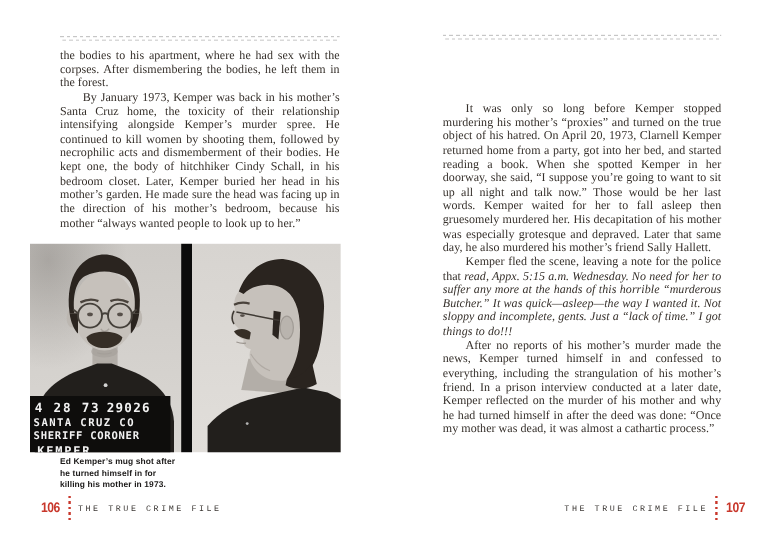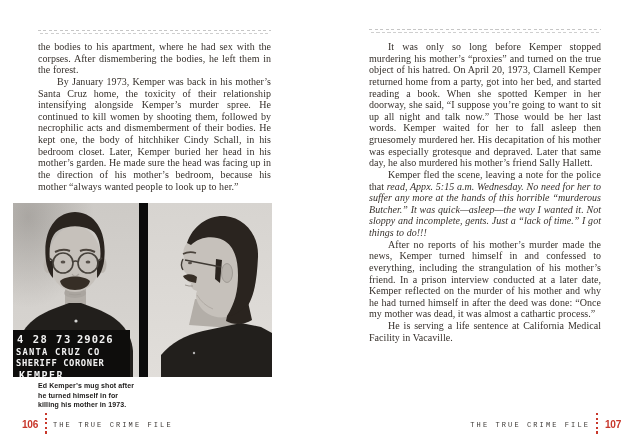--- a/index.html
+++ b/index.html
@@ -1,42 +1,42 @@
 <!DOCTYPE html>
 <html><head>
 <meta charset="utf-8">
 <style>
   html,body{margin:0;padding:0;}
   body{
     width:640px;height:448px;background:#ffffff;overflow:hidden;position:relative;
     font-family:"Liberation Serif", serif;
   }
   .page{position:absolute;top:0;width:320px;height:448px;}
-  #page-left{left:0;text-decoration:underline;}
+  #page-left{left:12px;text-decoration:underline;}
   #page-right{left:320px;}
 
   .top-rule{
     position:absolute;height:4px;
     background-image:
       repeating-linear-gradient(90deg,#c6c6c6 0 3px, transparent 3px 5.5px),
       repeating-linear-gradient(90deg,#cfcfcf 0 3px, transparent 3px 5.5px);
     background-size:100% 1.4px,100% 1.4px;
     background-position:0 0,2px 2.6px;
     background-repeat:no-repeat,no-repeat;
   }
   #page-left .top-rule{left:38px;top:30px;width:233px;}
   #page-right .top-rule{left:49px;top:29px;width:232px;}
 
   .text-block{
     position:absolute;top:41px;
     font-size:10px;line-height:11.62px;color:#36302b;
     text-align:justify;letter-spacing:0.04px;
   }
   #page-left .text-block{left:38px;width:233px;}
-  #page-right .text-block{left:49px;width:232px;}
+  #page-right .text-block{left:49px;width:232px;margin-top:44px;}
   .para{margin:0;}
   .para.indent{text-indent:19px;}
   .para em{font-style:italic;}
 
   .photo-wrap{position:absolute;left:13px;top:203px;width:259px;height:166px;}
   .photo-wrap svg{display:block;}
 
   .caption{
     position:absolute;left:38px;top:381px;width:110px;
     font-family:"Liberation Sans", sans-serif;
@@ -175,21 +175,20 @@
     </div>
   </div>
 
   <div class="page" id="page-right">
     <div class="top-rule"></div>
 
     <div class="text-block">
       <p class="para indent">It was only so long before Kemper stopped murdering his mother’s “proxies” and turned on the true object of his hatred. On April 20, 1973, Clarnell Kemper returned home from a party, got into her bed, and started reading a book. When she spotted Kemper in her doorway, she said, “I suppose you’re going to want to sit up all night and talk now.” Those would be her last words. Kemper waited for her to fall asleep then gruesomely murdered her. His decapitation of his mother was especially grotesque and depraved. Later that same day, he also murdered his mother’s friend Sally Hallett.</p>
       <p class="para indent"><span>Kemper fled the scene, leaving a note for the police that </span><em>read, Appx. 5:15 a.m. Wednesday. No need for her to suffer any more at the hands of this horrible “murderous Butcher.” It was quick—asleep—the way I wanted it. Not sloppy and incomplete, gents. Just a “lack of time.” I got things to do!!!</em></p>
       <p class="para indent">After no reports of his mother’s murder made the news, Kemper turned himself in and confessed to everything, including the strangulation of his mother’s friend. In a prison interview conducted at a later date, Kemper reflected on the murder of his mother and why he had turned himself in after the deed was done: “Once my mother was dead, it was almost a cathartic process.”</p>
-      <p class="para indent">He is serving a life sentence at California Medical Facility in Vacaville.</p>
     </div>
 
     <div class="footer">
       <span class="footer-title">THE TRUE CRIME FILE</span>
       <span class="footer-sep"></span>
       <span class="page-num">107</span>
     </div>
   </div>
 
 </div>

